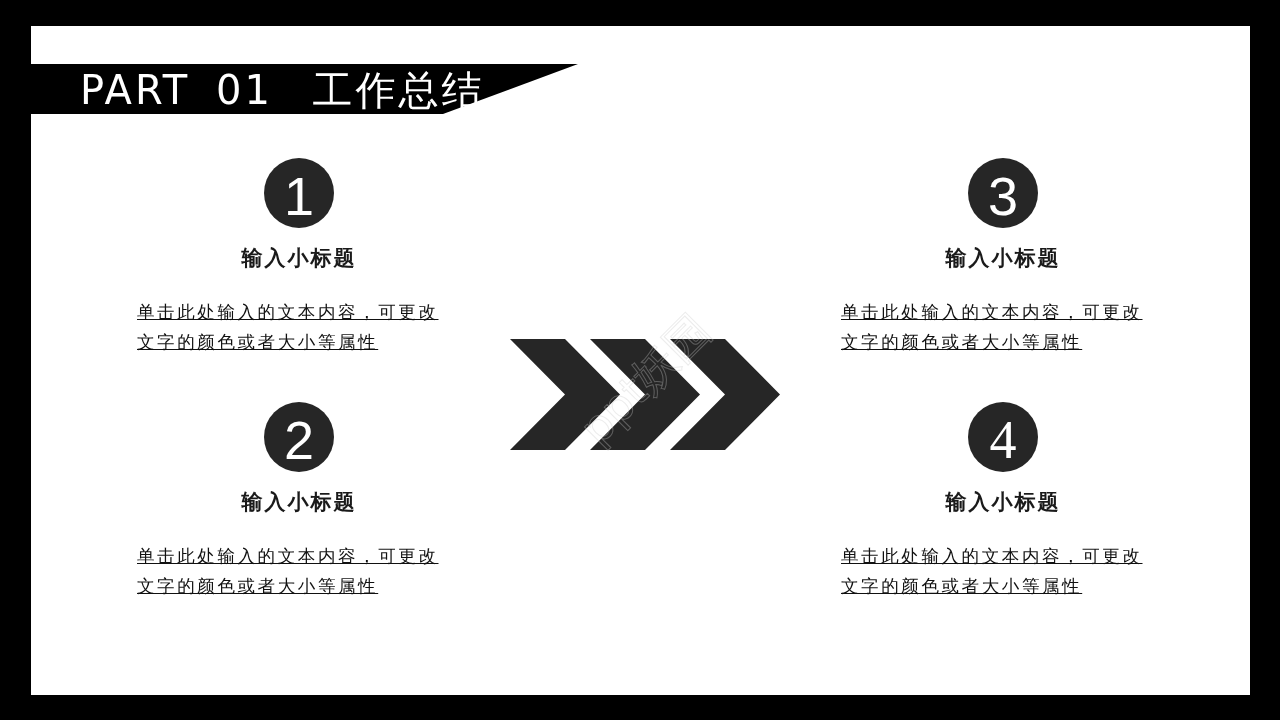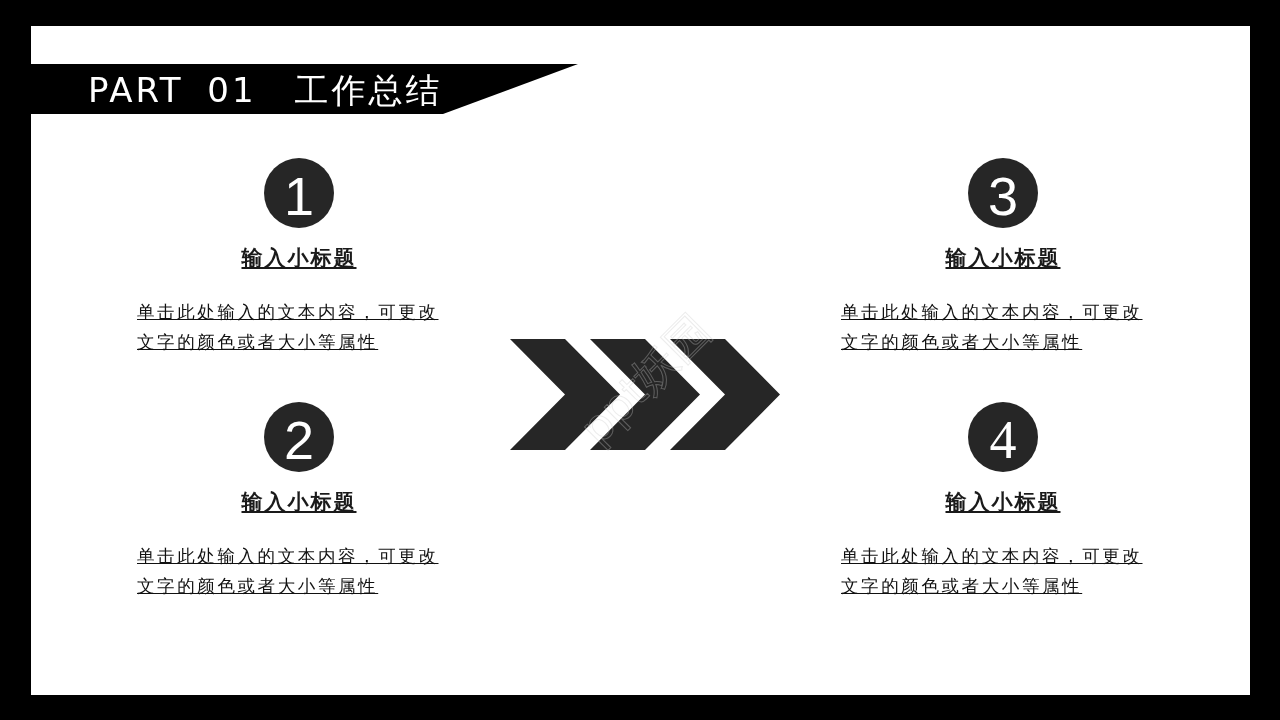--- a/index.html
+++ b/index.html
@@ -9,38 +9,37 @@
     font-family: "DejaVu Sans", "Liberation Sans", sans-serif;
   }
   .slide {
     position: absolute; left: 31px; top: 26px; width: 1219px; height: 669px;
     background: #ffffff;
   }
   .banner {
     position: absolute; left: 0; top: 0; width: 1280px; height: 720px;
   }
   .banner-title {
-    position: absolute; left: 88px; top: 70px; height: 40px;
-    color: #ffffff; font-size: 34px; line-height: 40px; letter-spacing: 3px;
+    position: absolute; left: 80px; top: 70px; height: 40px;
+    color: #ffffff; font-size: 40px; line-height: 40px; letter-spacing: 3px;
     font-family: "DejaVu Sans", sans-serif; white-space: nowrap;
   }
   .banner-title .part { font-family: "DejaVu Sans", sans-serif; letter-spacing: 3px; }
   .banner-title .num { margin-left: 10px; margin-right: 24px; }
   .circle {
     position: absolute; width: 70px; height: 70px; border-radius: 50%;
     background: #262626; color: #ffffff;
     display: flex; align-items: center; justify-content: center;
     font-size: 54px; font-family: "Liberation Sans", sans-serif; line-height: 1;
   }
   .circle span { position: relative; top: 3px; }
   .subtitle {
     position: absolute; width: 340px; text-align: center;
     font-size: 21px; font-weight: bold; color: #1a1a1a; letter-spacing: 2px;
     white-space: nowrap;
-    text-decoration: underline;
   }
   .desc {
     position: absolute; width: 340px; font-size: 17.5px; color: #111111;
     line-height: 30px; letter-spacing: 2.6px; text-decoration: underline;
   }
   .desc div { white-space: nowrap; }
   .chevrons { position: absolute; left: 0; top: 0; }
   .watermark {
     position: absolute; left: 565px; top: 350px; font-size: 44px; color: rgba(255,255,255,0.0);
     transform: rotate(-45deg); -webkit-text-stroke: 1px rgba(200,200,200,0.35);

